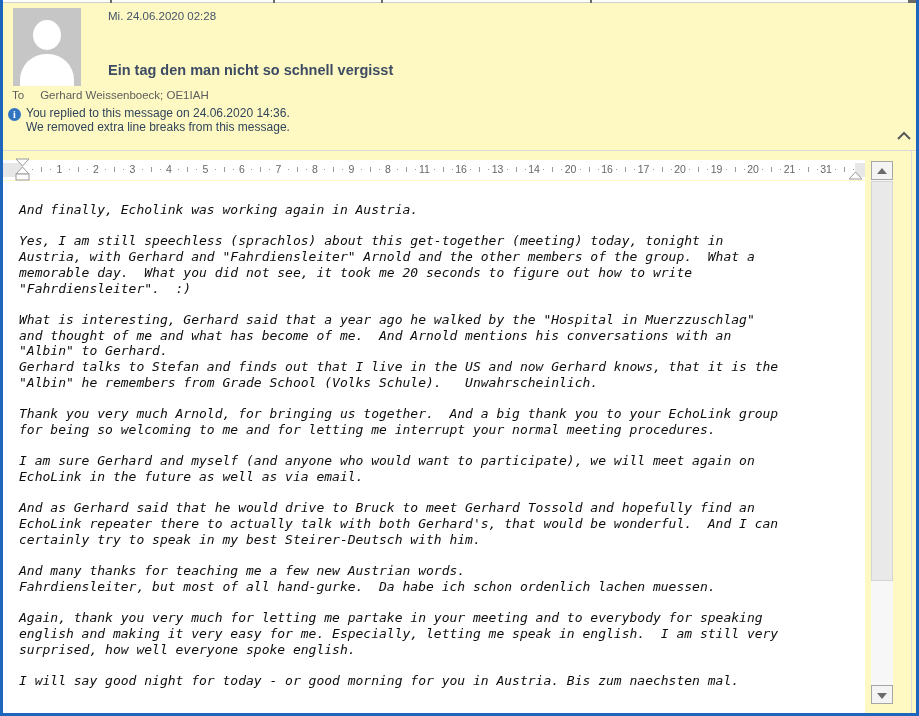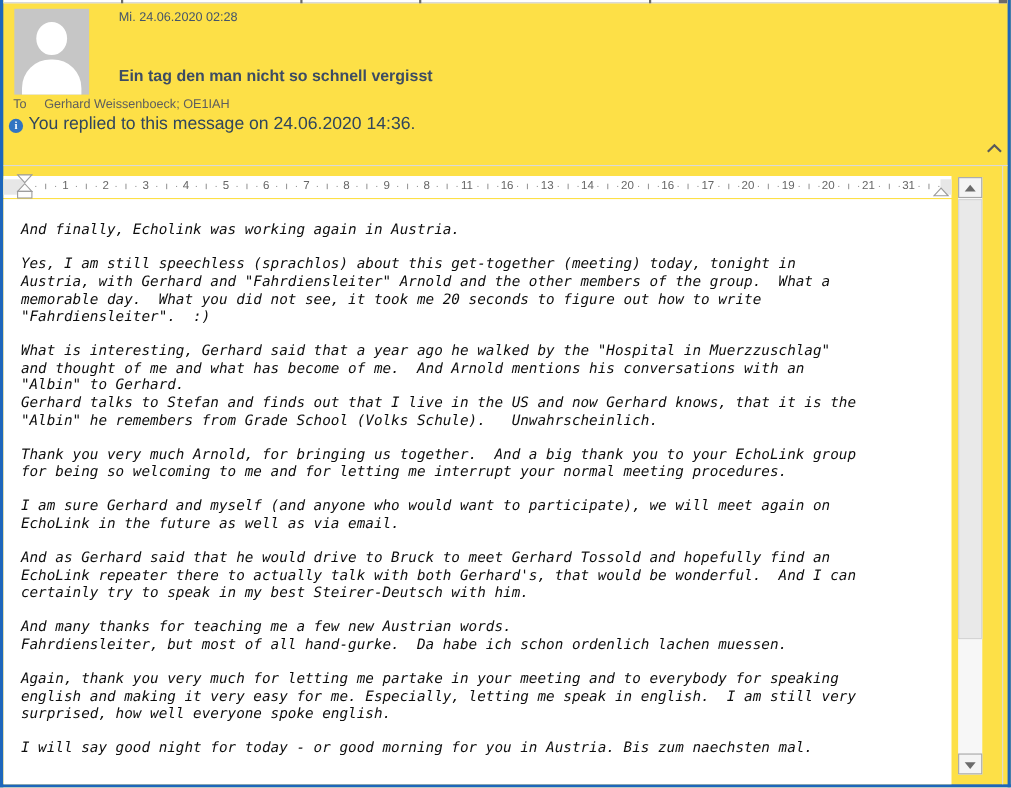--- a/index.html
+++ b/index.html
@@ -1,18 +1,18 @@
 <!DOCTYPE html>
 <html><head>
 <meta charset="utf-8">
 <style>
   * { margin:0; padding:0; box-sizing:border-box; }
   html,body { width:919px; height:716px; font-family:"Liberation Sans", sans-serif; background:#fff; }
   .window {
-    position:relative; width:919px; height:716px; background:#fde047;
+    position:relative; width:919px; height:716px; background:#fef9c3;
     border-left:3px solid #1d66bb; border-right:3px solid #1d66bb; border-bottom:3px solid #1d66bb;
     overflow:hidden;
   }
   
   .top-sliver { position:absolute; left:0; top:0; width:100%; height:3px; background:#fff; border-bottom:1px solid #d0d0d0; }
   .frag { position:absolute; top:0; height:3px; width:2px; background:#6a6a6a; }
 
   
   .avatar { position:absolute; left:10px; top:8px; width:68px; height:78px; background:#c6c6c6; overflow:hidden; }
   .avatar .head { position:absolute; left:50%; top:12px; transform:translateX(-50%); width:28px; height:30px; border-radius:50%; background:#fff; }
@@ -20,21 +20,21 @@
   .hdr-date { position:absolute; left:105px; top:10px; font-size:11.5px; color:#44546a; }
   .hdr-sender { position:absolute; left:103px; top:28px; font-size:20px; color:#676767; letter-spacing:0.2px; }
   .hdr-subject { position:absolute; left:105px; top:62px; font-size:14.5px; font-weight:bold; color:#3d4c63; }
   .to-row { position:absolute; left:9px; top:89px; font-size:11.5px; color:#5d5d5d; }
   .to-row .to-label { margin-right:16px; }
 
   
   .info-bar { position:absolute; left:5px; top:106px; }
   .info-icon { position:absolute; left:0; top:2px; width:13px; height:13px; border-radius:50%; background:#3174c2; color:#fff;
                font-size:10px; font-weight:bold; text-align:center; line-height:13px; font-family:"Liberation Serif", serif; }
-  .info-lines { margin-left:18px; font-size:16px; color:#30455c; line-height:14px; }
+  .info-lines { margin-left:18px; font-size:12px; color:#30455c; line-height:14px; }
 
   .collapse-chevron { position:absolute; left:893px; top:128px; width:16px; height:12px; cursor:pointer; }
 
   .pane-top-line { position:absolute; left:0; top:150px; width:919px; height:1px; background:#d9d9d9; }
 
   
   .ruler { position:absolute; left:0; top:160px; width:862px; height:20px; background:#fff; }
   .ruler-margin-left { position:absolute; left:0; top:3px; width:20px; height:14px; background:#e7e7e7; }
   .ruler-margin-right { position:absolute; left:852px; top:3px; width:10px; height:14px; background:#e7e7e7; }
   .ruler-track { position:absolute; left:0; top:0; width:862px; height:20px; }
@@ -83,20 +83,21 @@
   <div class="hdr-date">Mi. 24.06.2020 02:28</div>
   <div class="hdr-subject">Ein tag den man nicht so schnell vergisst</div>
   <div class="to-row">
     <span class="to-label">To</span><span>Gerhard Weissenboeck; OE1IAH</span>
   </div>
 
   <div class="info-bar">
     <div class="info-icon">i</div>
     <div class="info-lines">
       <div>You replied to this message on 24.06.2020 14:36.</div>
+      <div>We removed extra line breaks from this message.</div>
     </div>
   </div>
 
   <div class="collapse-chevron">
     <svg width="16" height="12" viewBox="0 0 16 12">
         <polyline points="2,9 8,3 14,9" fill="none" stroke="#5a5a5a" stroke-width="2"></polyline>
       </svg>
   </div>
 
   <div class="pane-top-line"></div>

